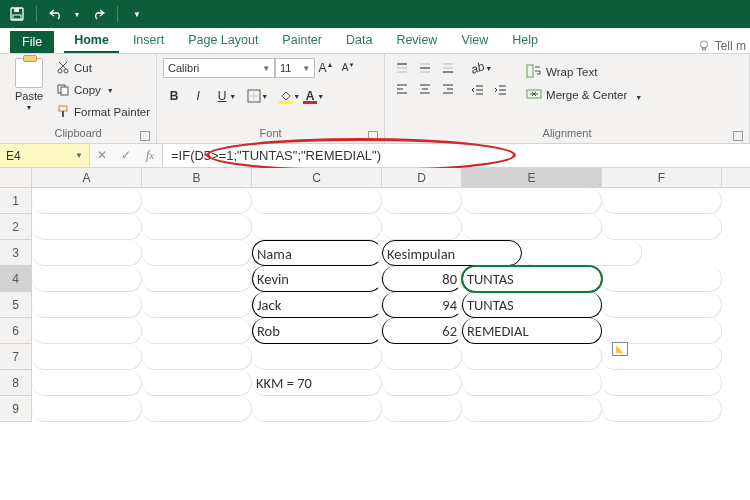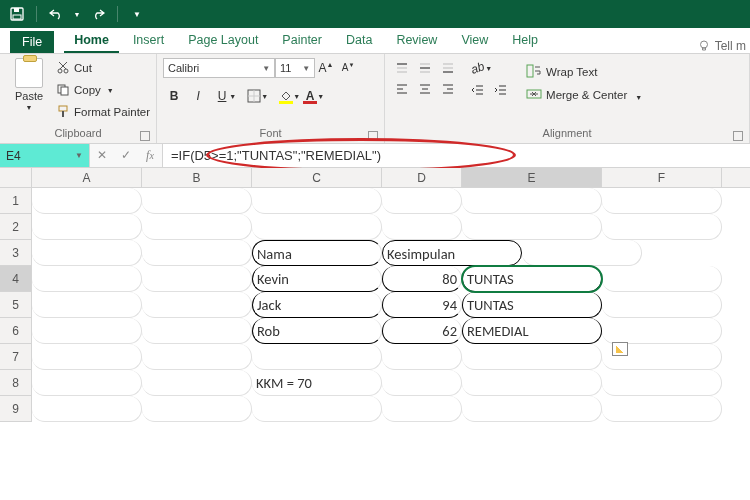--- a/index.html
+++ b/index.html
@@ -30,21 +30,21 @@
   .font-row { display: flex; gap: 0; }
   .size-combo { width: 40px; }
   .icon-row { display: flex; gap: 2px; margin-top: 4px; }
   .sq { width: 22px; height: 20px; display: flex; align-items: center; justify-content: center; border: 1px solid transparent; position: relative; }
   .sq .caret { position: absolute; right: -4px; font-size: 7px; }
   .clr-bar { position: absolute; bottom: 1px; left: 3px; width: 14px; height: 3px; }
   .align-grid { display: grid; grid-template-columns: repeat(3,22px); grid-auto-rows: 20px; gap: 1px; }
   .wrap-col { display: flex; flex-direction: column; gap: 3px; margin-left: 6px; }
   .wide-btn { display: flex; align-items: flex-end; gap: 4px; font-size: 11.5px; height: 20px; padding: 0 4px; }
   .fbar { height: 24px; border-bottom: 1px solid #d4d4d4; display: flex; align-items: stretch; position: relative; }
-  .namebox { width: 90px; border-right: 1px solid #d4d4d4; display: flex; align-items: center; padding: 0 6px; background: #5eead4; font-size: 12px; }
+  .namebox { width: 90px; border-right: 1px solid #d4d4d4; display: flex; align-items: center; padding: 0 6px; background: #fef9c3; font-size: 12px; }
   .namebox .caret { margin-left: auto; font-size: 8px; color: #666; }
   .fx-btns { display: flex; align-items: center; border-right: 1px solid #d4d4d4; background: #f8f8f8; }
   .fx-b { width: 24px; display: flex; align-items: center; justify-content: center; color: #8a8a8a; font-family: serif; }
   .fx-label { width: 24px; display:flex;align-items:center;justify-content:center; font-style: italic; font-family: serif; color: #888; }
   .formula-in { flex: 1; display: flex; align-items: center; padding: 0 8px; background: #fff; font-size: 13px; font-family: "Segoe UI", Arial; }
   .red-oval { position: absolute; border: 3px solid #d02929; border-radius: 50%/50%; pointer-events: none; }
   .grid-area { position: relative; }
   .colhead { display: flex; height: 20px; background: #f3f2f1; border-bottom: 1px solid #d4d4d4; }
   .rhcorner { width: 32px; border-right: 1px solid #d4d4d4; }
   .ch { border-right: 1px solid #d4d4d4; text-align: center; font-size: 12px; line-height: 20px; color: #555; }

